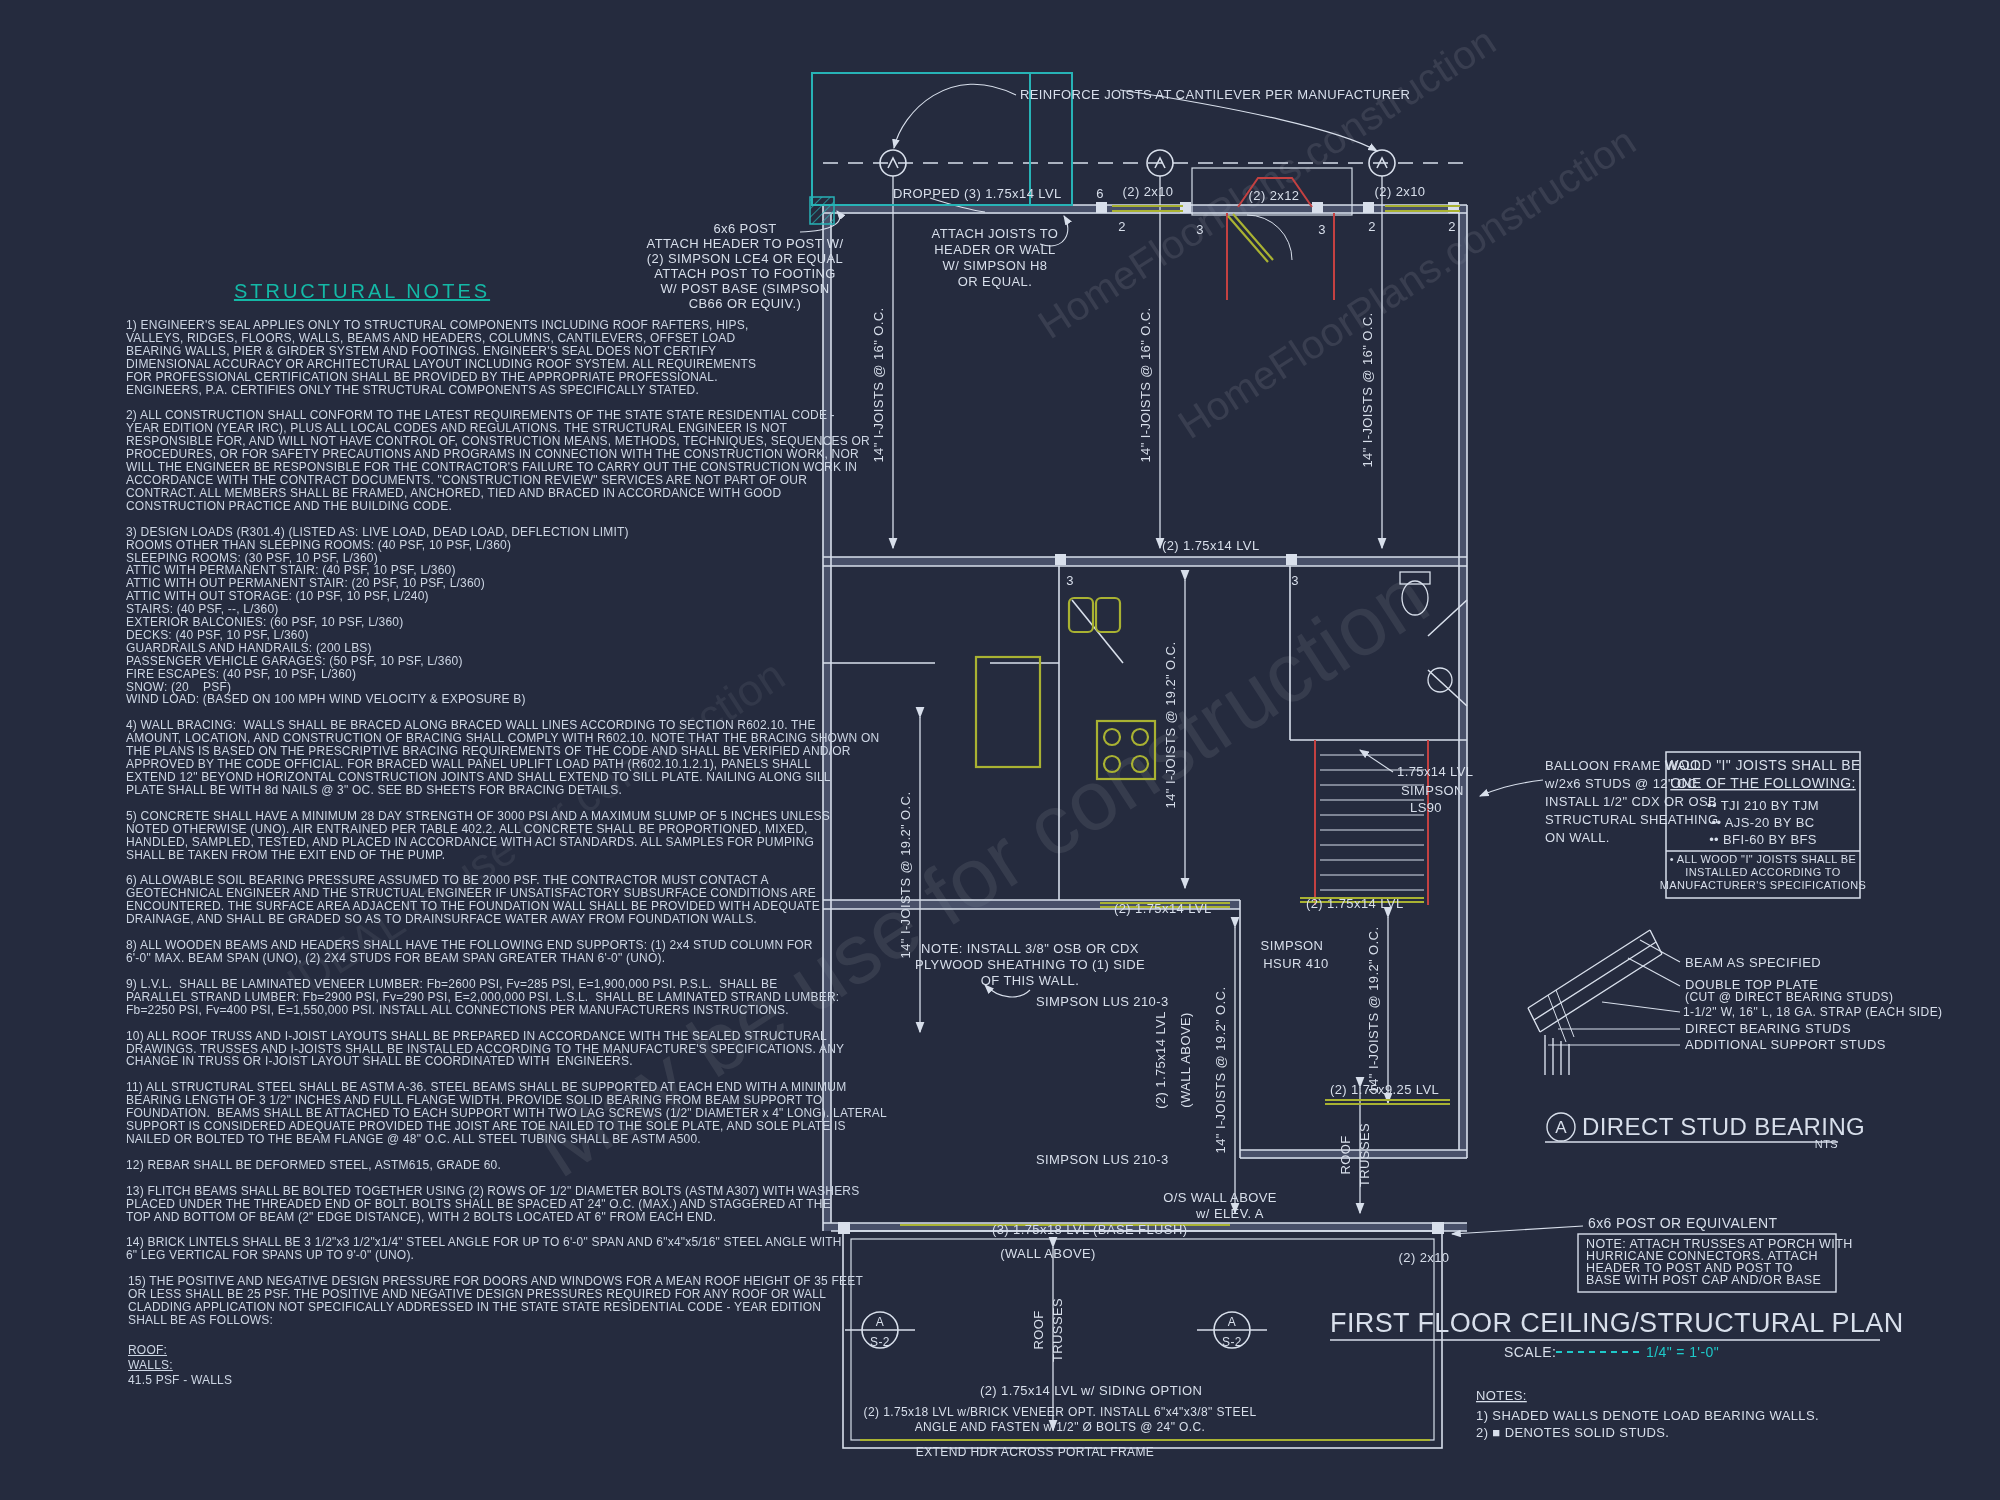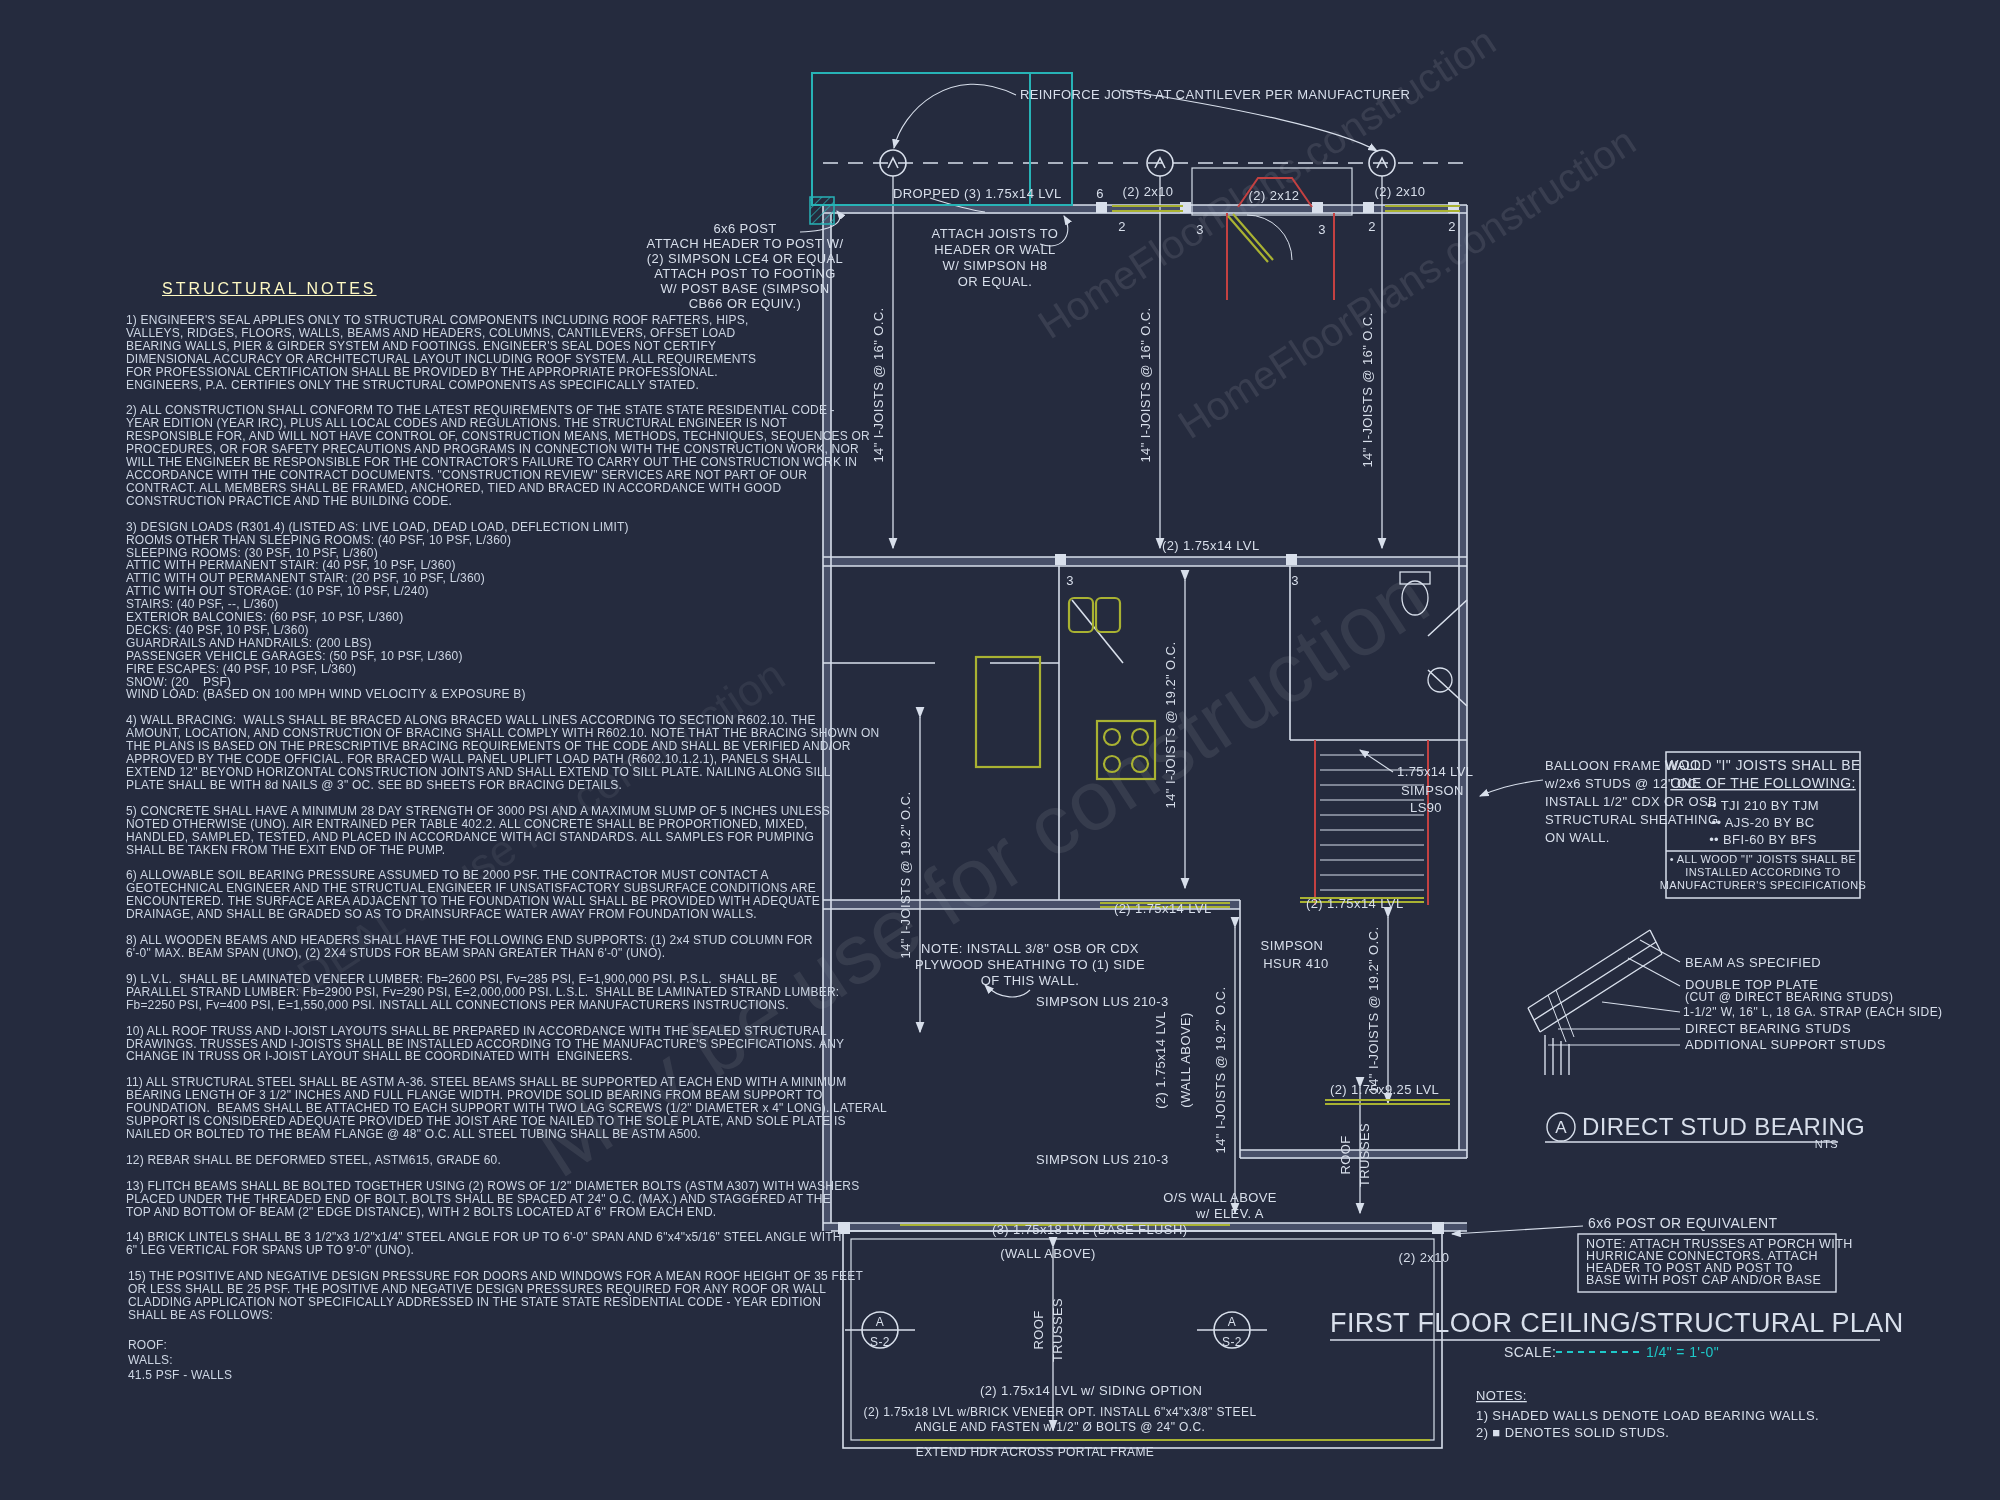--- a/index.html
+++ b/index.html
@@ -1,25 +1,25 @@
 <!DOCTYPE html>
 <html><head>
 <meta charset="utf-8">
 <style>
   html,body{margin:0;padding:0;background:#1b2030;}
   .sheet{position:relative;width:2000px;height:1500px;background:#252b3e;overflow:hidden;
          font-family:"Liberation Sans",sans-serif;}
   svg{position:absolute;left:0;top:0;}
   .notes{position:absolute;left:126px;top:280px;width:530px;color:#cdd6e4;}
-  .notes-title{font-size:16px;letter-spacing:3px;text-decoration:underline;
-               width:400px;margin:0 0 16px 36px;color:#fef9c3;}
+  .notes-title{font-size:20px;letter-spacing:3px;text-decoration:underline;text-align:center;
+               width:400px;margin:0 0 16px 36px;color:#14b8a6;}
   .notes .p{font-size:12px;line-height:12.9px;letter-spacing:.2px;white-space:pre;
             margin:0 0 13px 0;}
   .notes .p.tight{margin:2px;}
-  .notes .p.u{}
+  .notes .p.u{text-decoration:underline;}
   text{font-family:"Liberation Sans",sans-serif;letter-spacing:.4px;}
 </style>
 </head>
 <body>
 
 <div class="sheet">
 
   <svg id="plan-svg" width="2000" height="1500" viewBox="0 0 2000 1500">
     <defs>
       <pattern id="hatch" width="7" height="7" patternUnits="userSpaceOnUse" patternTransform="rotate(45)">

